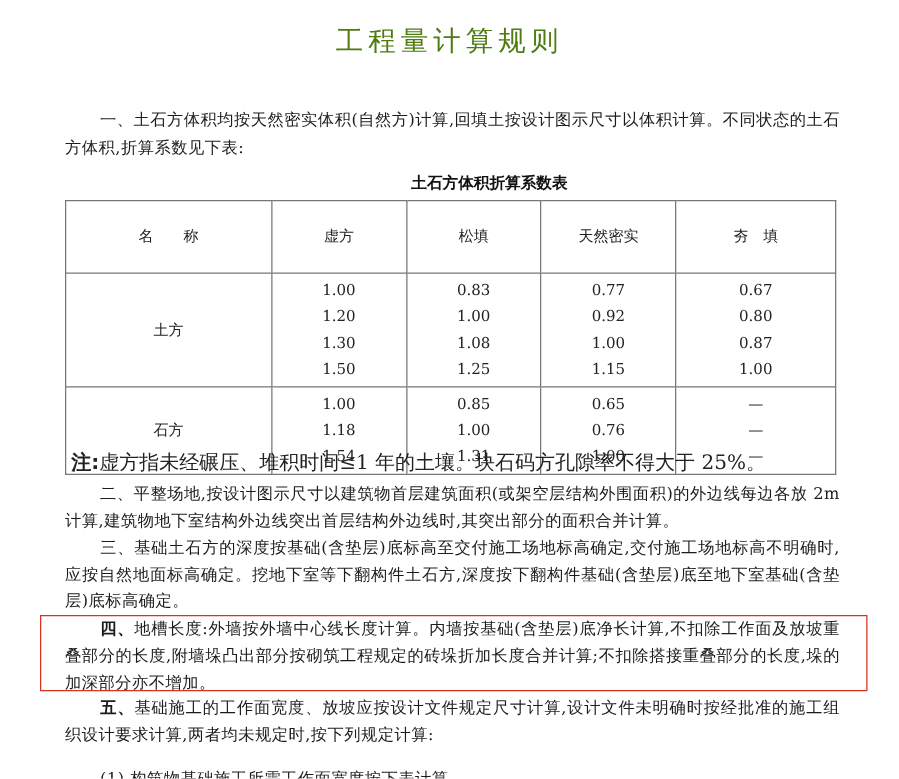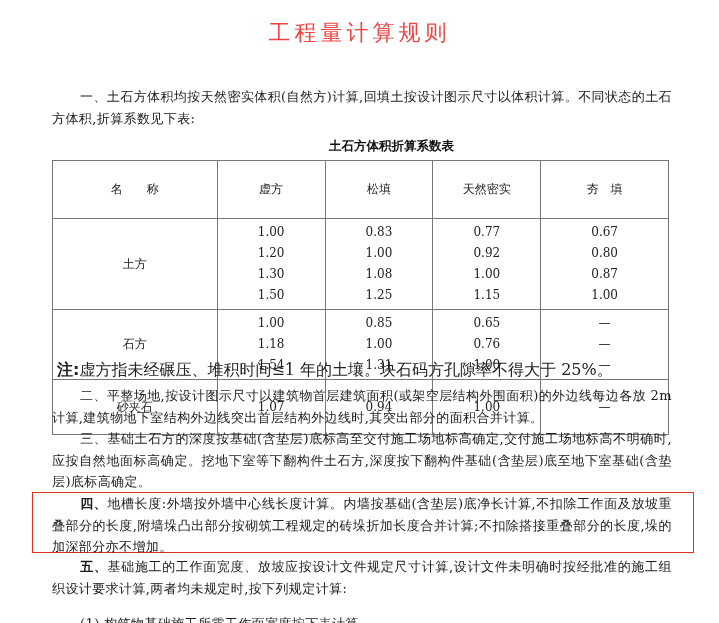--- a/index.html
+++ b/index.html
@@ -5,21 +5,21 @@
   html, body { margin: 0; padding: 0; }
   body {
     width: 719px; height: 623px; overflow: hidden;
     background: #ffffff; position: relative;
     font-family: "DejaVu Serif", "Liberation Serif", serif;
     color: #1a1a1a;
   }
   .title {
     position: absolute; left: 0; top: 18px; width: 719px;
     text-align: center; font-family: "DejaVu Sans", sans-serif;
-    font-size: 22px; letter-spacing: 4px; color: #ef4444;
+    font-size: 22px; letter-spacing: 4px; color: #4d7c0f;
   }
   .para {
     position: absolute; left: 52px; width: 620px;
     font-size: 13px; line-height: 21.5px; color: #1c1c1c;
     text-align: justify; letter-spacing: 0.4px;
   }
   .para .indent { display: inline-block; width: 28px; }
   .para .lead { font-weight: bold; font-family: "DejaVu Sans", sans-serif; }
   .table-title {
     position: absolute; left: 0; top: 138px; width: 719px; text-align: center;
@@ -122,27 +122,20 @@
         <div>0.65</div>
         <div>0.76</div>
         <div>1.00</div>
       </td>
       <td class="vals">
         <div>—</div>
         <div>—</div>
         <div>—</div>
       </td>
     </tr>
-    <tr class="single">
-      <td>砂夹石</td>
-      <td>1.07</td>
-      <td>0.94</td>
-      <td>1.00</td>
-      <td>—</td>
-    </tr>
   </tbody>
 </table>
 
 <div class="note">
   <span class="lbl">注:</span><span>虚方指未经碾压、堆积时间≤1 年的土壤。块石码方孔隙率不得大于 25%。</span>
 </div>
 
 <div class="para" style="top:385px;">
   <span class="indent"></span><span>二、</span><span>平整场地,按设计图示尺寸以建筑物首层建筑面积(或架空层结构外围面积)的外边线每边各放 2m 计算,建筑物地下室结构外边线突出首层结构外边线时,其突出部分的面积合并计算。</span>
 </div>

